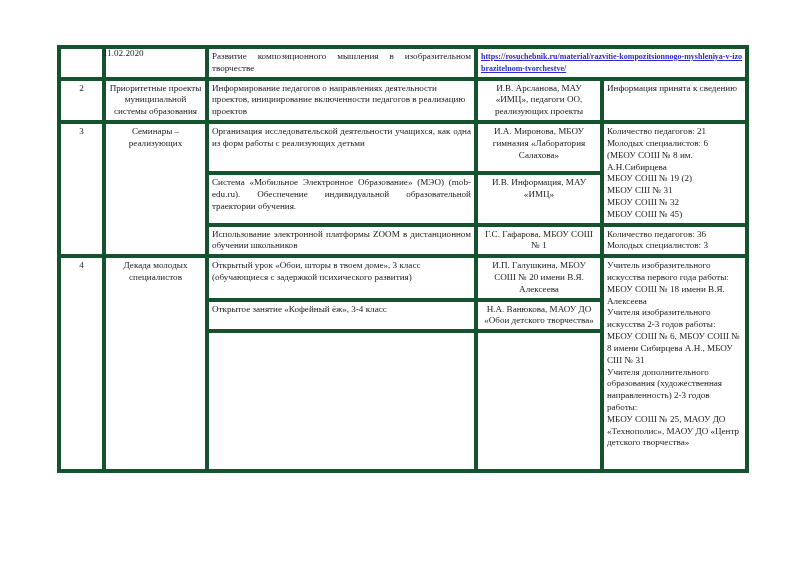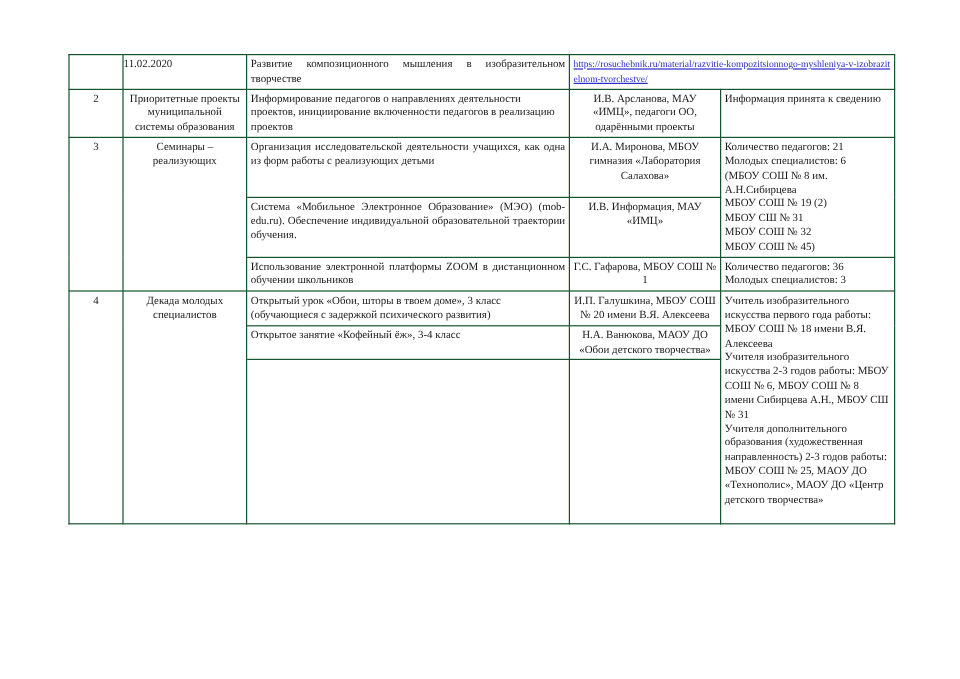--- a/index.html
+++ b/index.html
@@ -24,21 +24,21 @@
     position: absolute;
     left: 57px;
     top: 45px;
     width: 688px;
     border-collapse: collapse;
     table-layout: fixed;
     font-size: 9.1px;
     line-height: 1.30;
   }
   #doc-table td {
-    border: 1px solid #14532d;
+    border: 4px solid #14532d;
     padding: 2px 3px 2px 3px;
     vertical-align: top;
   }
   
   col.c1 { width: 45px; }
   col.c2 { width: 103px; }
   col.c3 { width: 269px; }
   col.c4 { width: 126px; }
   col.c5 { width: 145px; }
 
@@ -46,20 +46,21 @@
   .just { text-align: justify; text-justify: inter-word; }
   .left { text-align: left; }
   .link {
     color: #2b2bcc;
     text-decoration: underline;
     word-break: break-all;
     font-size: 8.0px;
     line-height: 1.30;
     display: inline;
     cursor: pointer;
+    font-weight: bold;
   }
   .tall-empty { height: 132px; }
   .pre-wrap { white-space: pre-wrap; }
 </style>
 </head>
 <body>
 
 <div id="page">
 
   <table id="doc-table">
@@ -78,21 +79,21 @@
         <td class="just">Развитие композиционного мышления в изобразительном творчестве</td>
         <td colspan="2" class="left">
           <span class="link">https://rosuchebnik.ru/material/razvitie-kompozitsionnogo-myshleniya-v-izobrazitelnom-tvorchestve/</span>
         </td>
       </tr>
 
       <tr>
         <td class="ctr">2</td>
         <td class="ctr">Приоритетные проекты муниципальной системы образования</td>
         <td class="left">Информирование педагогов о направлениях деятельности проектов, инициирование включенности педагогов в реализацию проектов</td>
-        <td class="ctr">И.В. Арсланова, МАУ «ИМЦ», педагоги ОО, одарёнными проекты</td>
+        <td class="ctr">И.В. Арсланова, МАУ «ИМЦ», педагоги ОО, реализующих проекты</td>
         <td class="left">Информация принята к сведению</td>
       </tr>
 
       <tr>
         <td class="ctr" rowspan="3">3</td>
         <td class="ctr" rowspan="3">Семинары – реализующих</td>
         <td class="just">Организация исследовательской деятельности учащихся, как одна из форм работы с реализующих детьми</td>
         <td class="ctr">И.А. Миронова, МБОУ гимназия «Лаборатория Салахова»</td>
         <td class="left pre-wrap" rowspan="2">Количество педагогов: 21
 Молодых специалистов: 6

